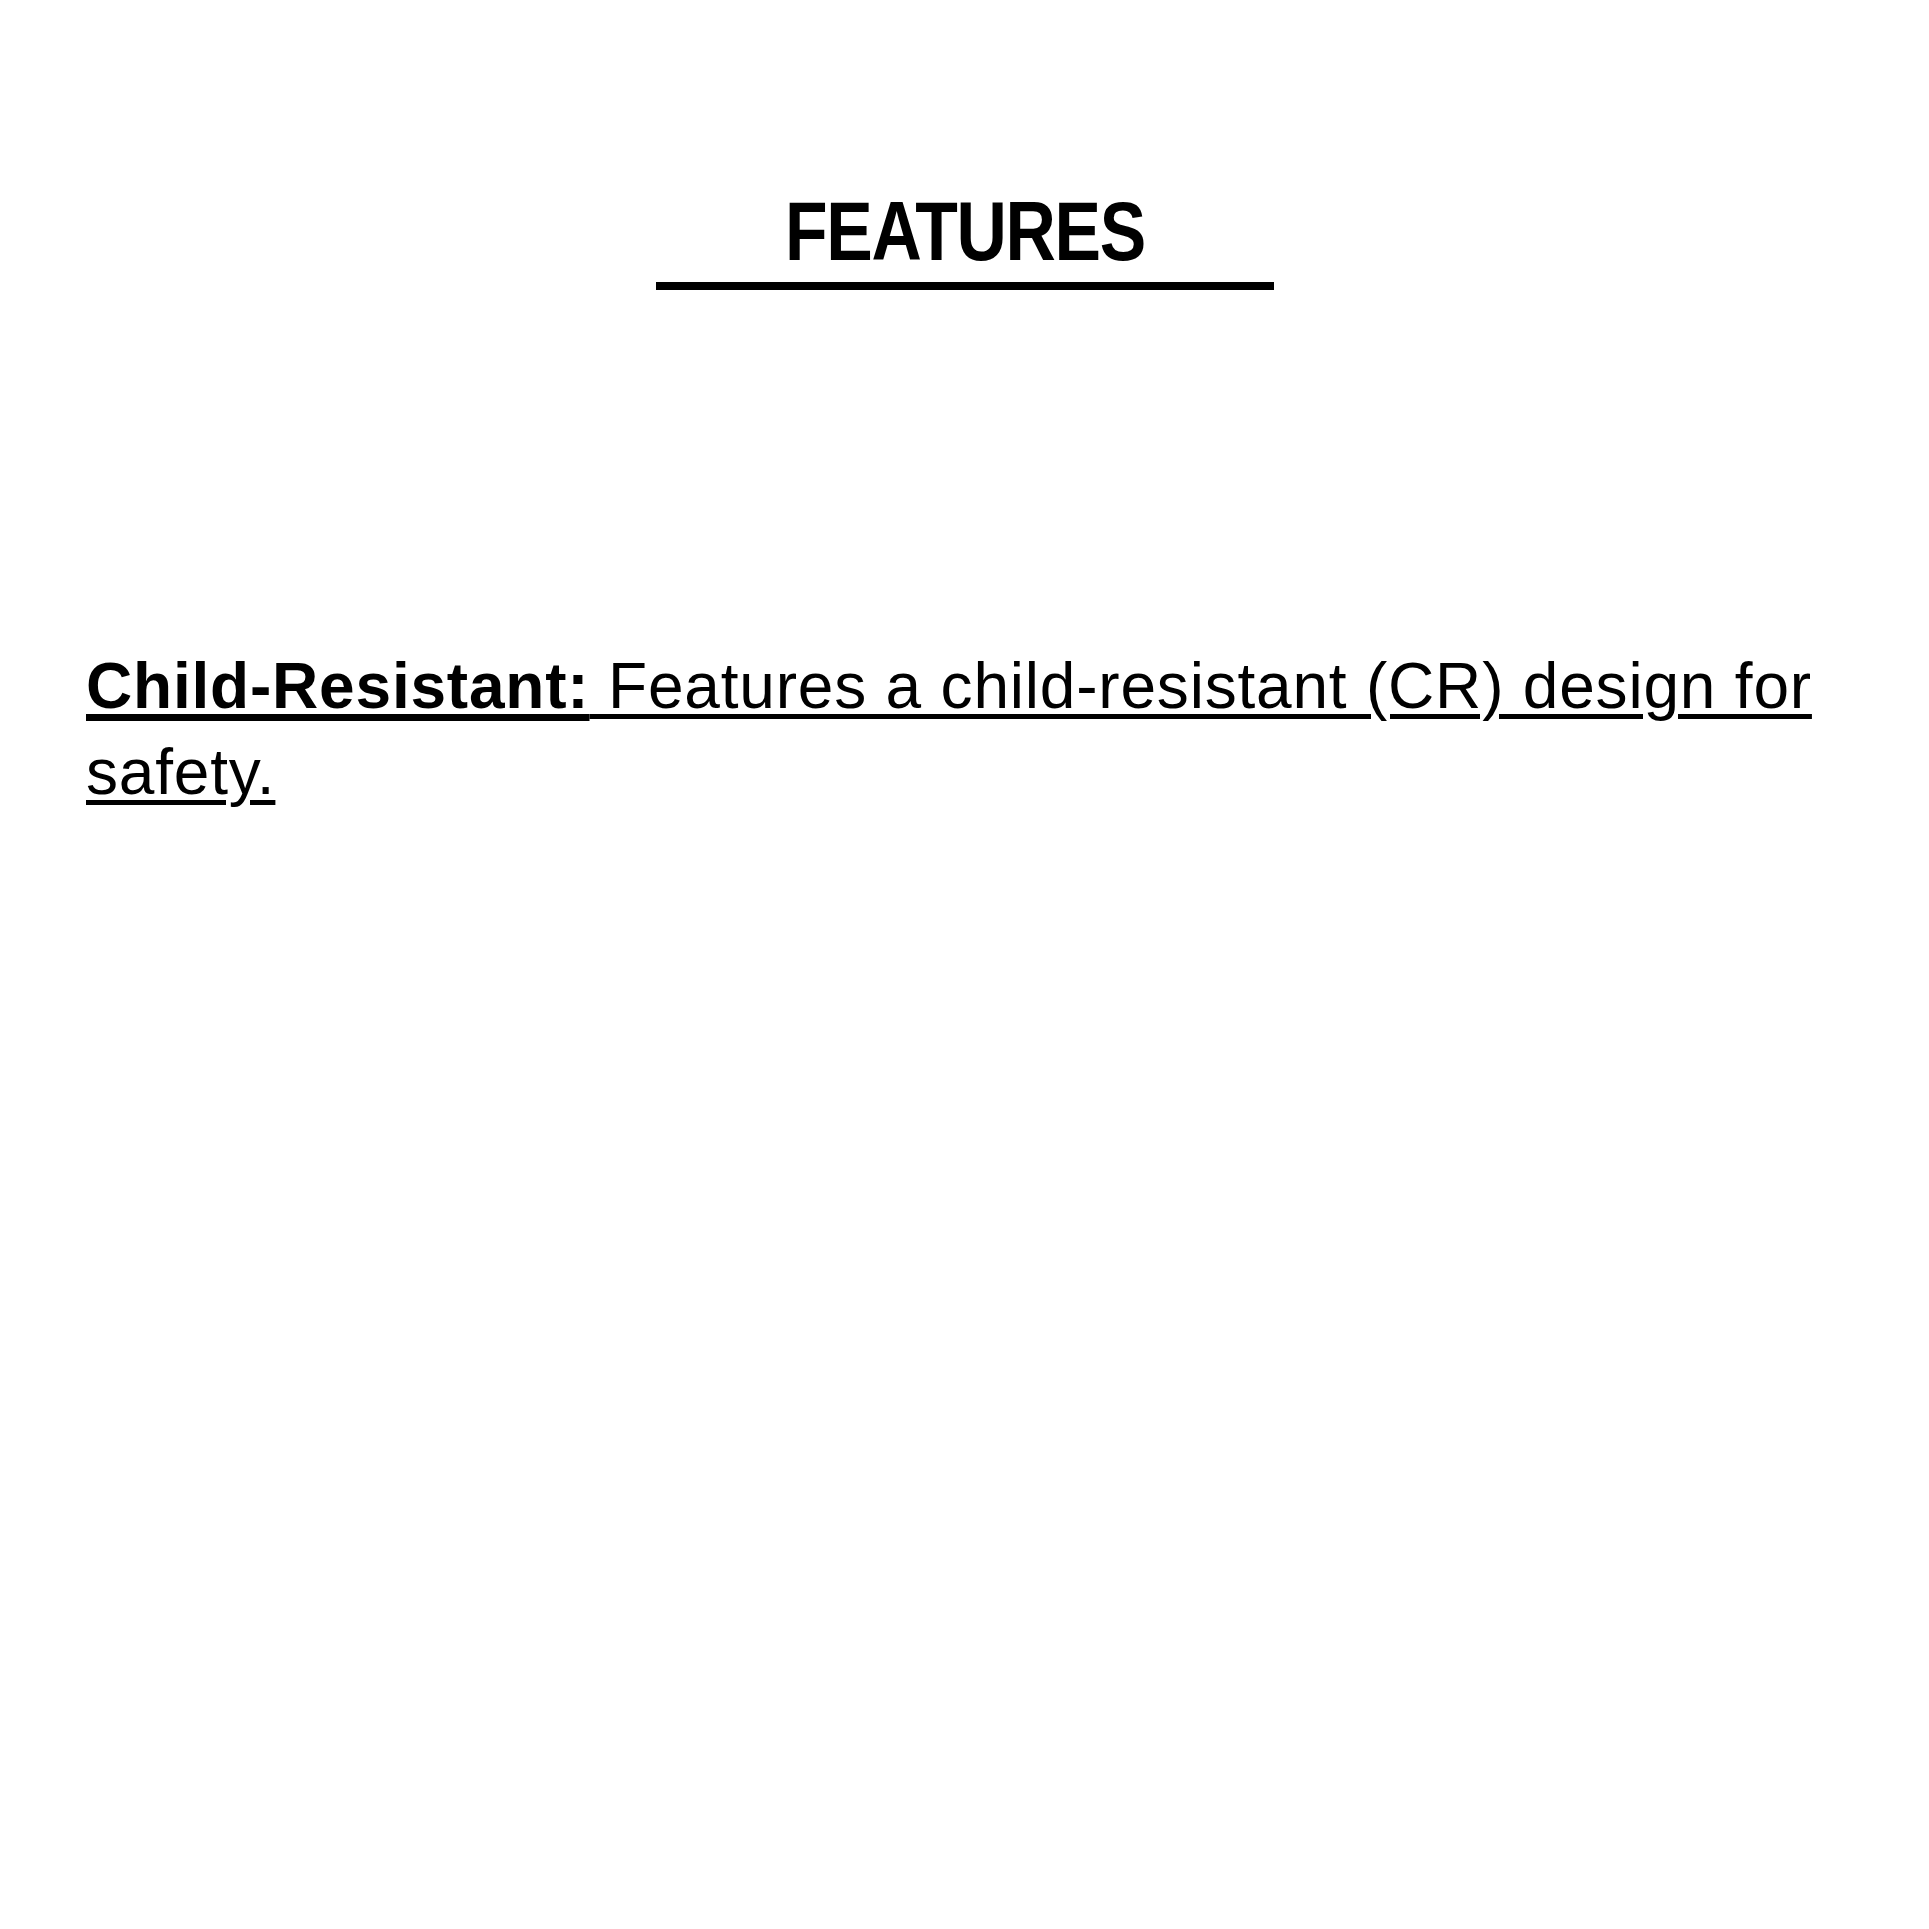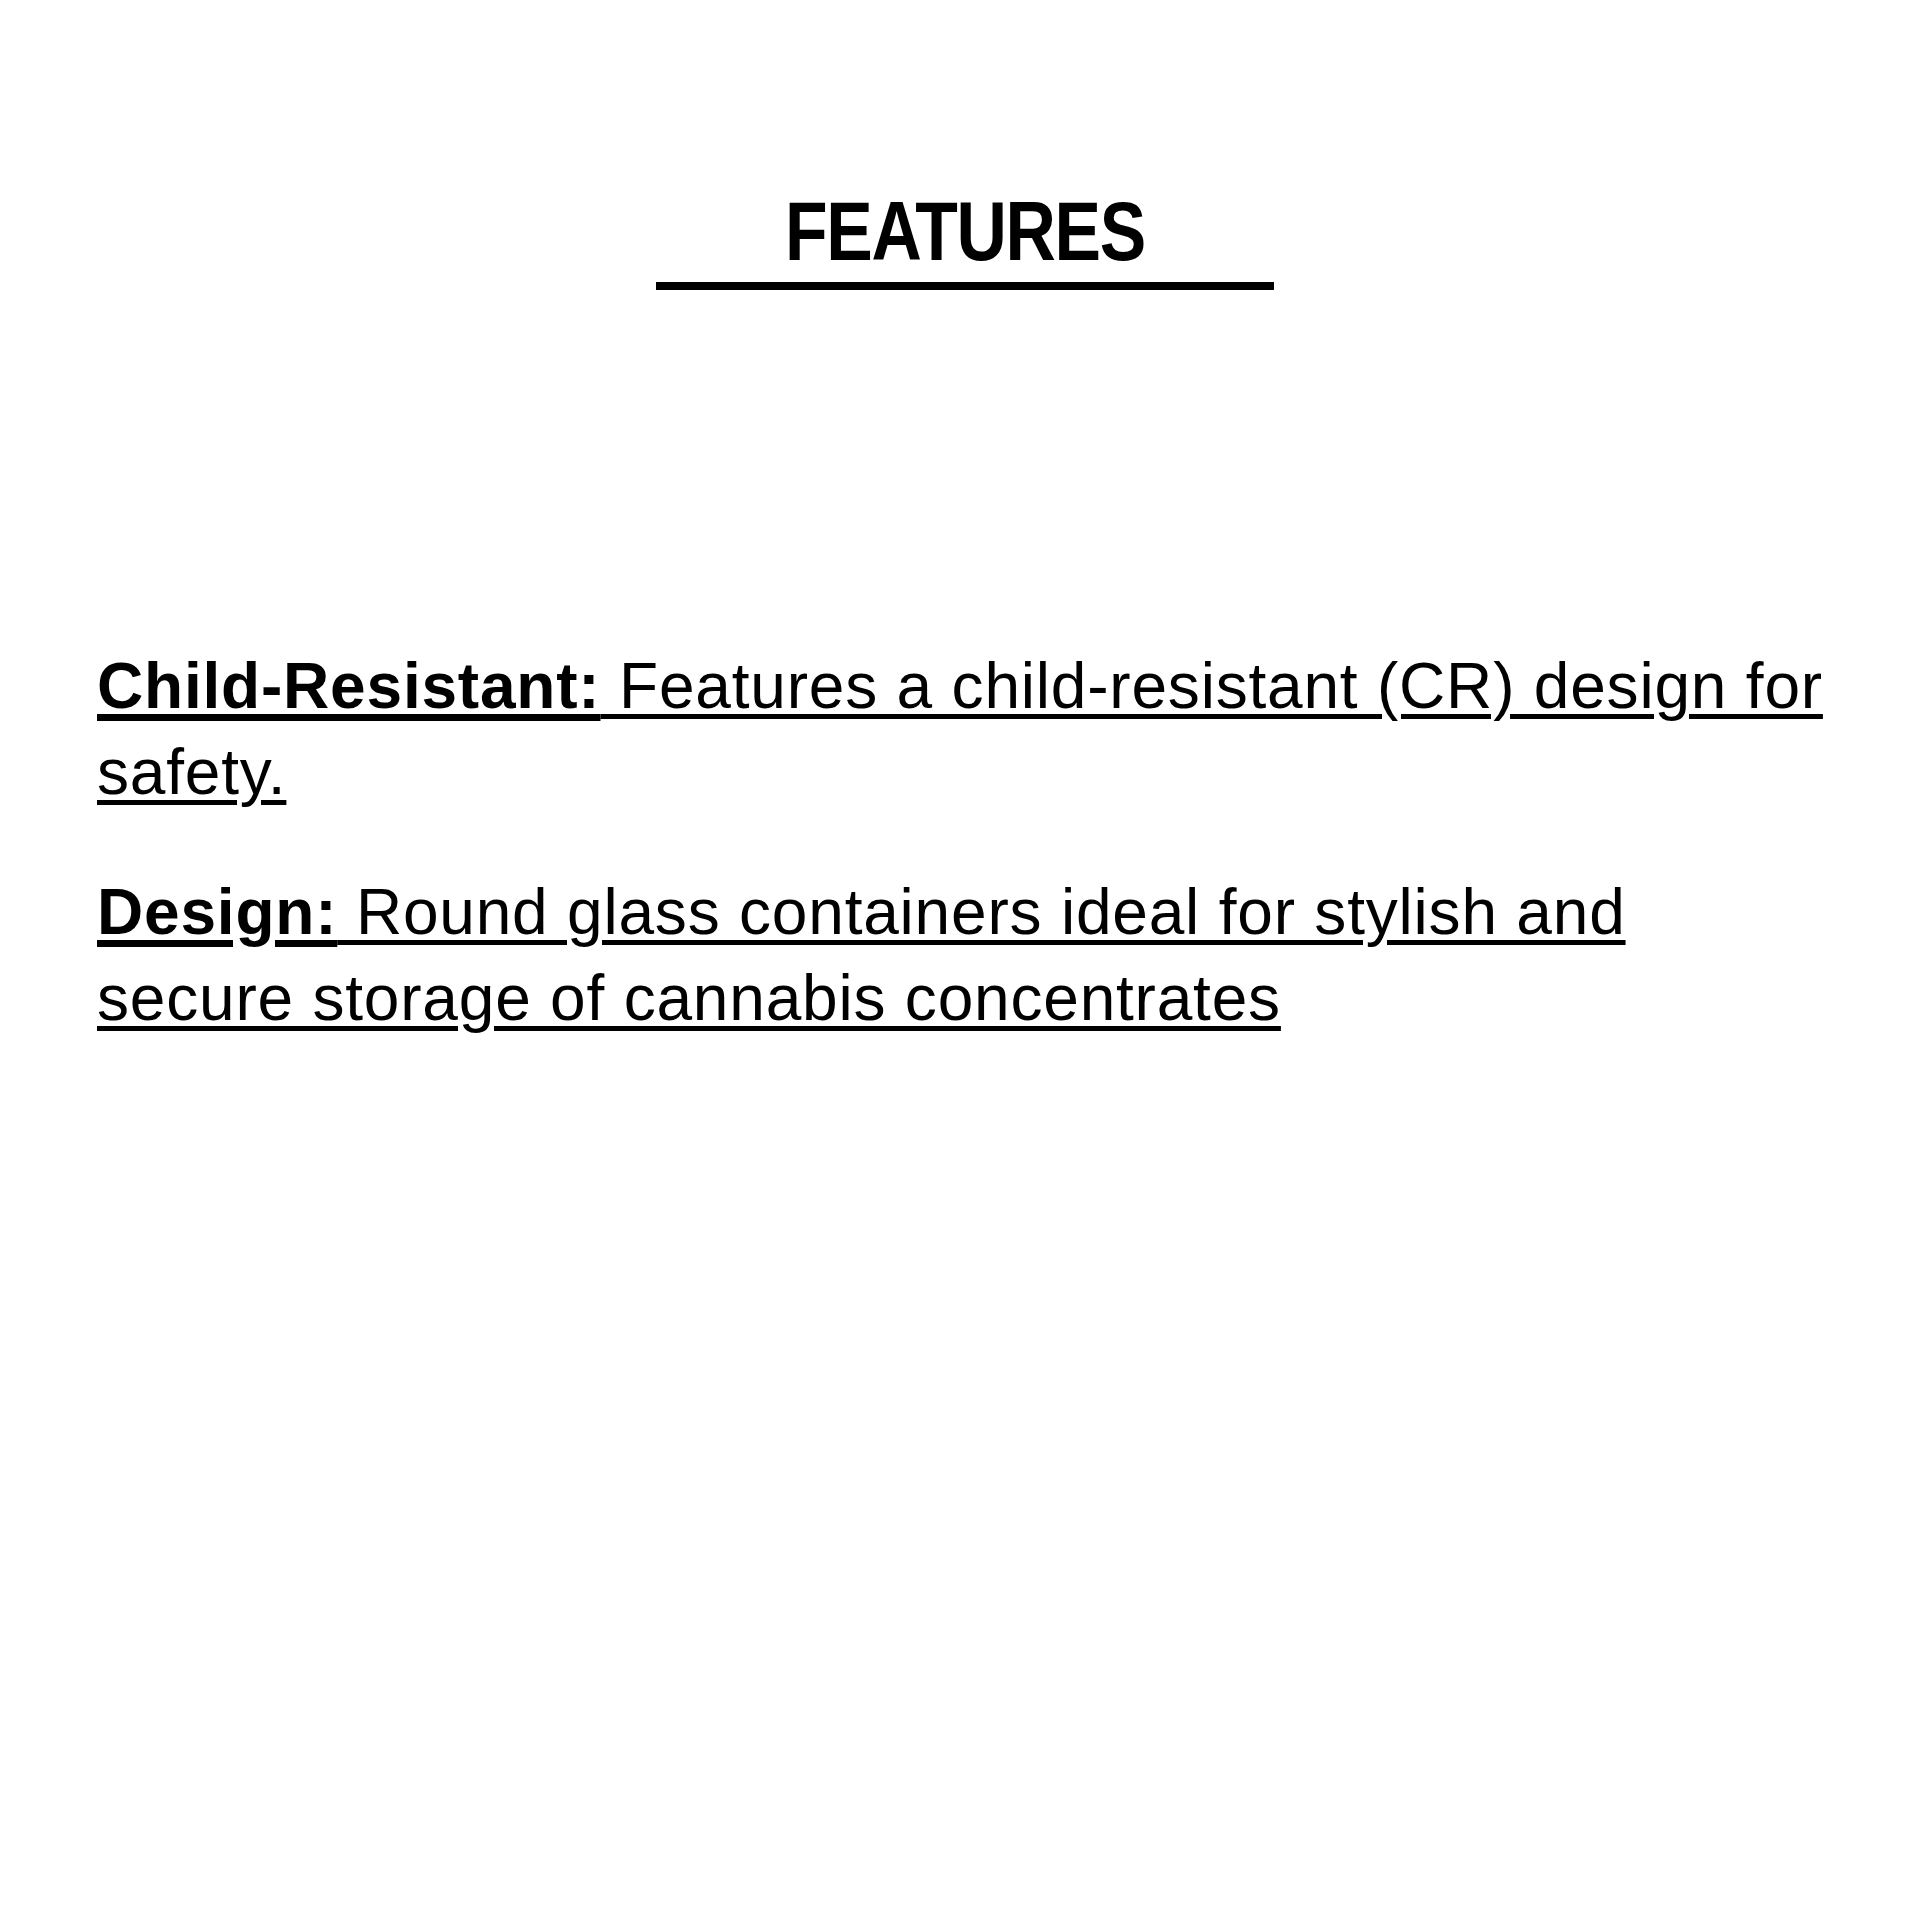--- a/index.html
+++ b/index.html
@@ -39,21 +39,21 @@
     left: 656px;
     width: 618px;
     height: 8px;
     background: #000000;
   }
 
   
   .features {
     position: absolute;
     top: 643px;
-    left: 97px;
+    left: 86px;
     width: 1771px;
   }
   .feature {
     margin: 0 0 54px 0;
     font-size: 64px;
     line-height: 86px;
     letter-spacing: 0.8px;
     white-space: pre; 
   }
   .feature .label {
@@ -77,18 +77,16 @@
   <h1 class="title">FEATURES</h1>
 
   <div class="title-rule"></div>
 
   <div class="features">
 
     <p class="feature"><span class="label">Child-Resistant:</span><span class="text"> Features a child-resistant (CR) design for
 safety.</span></p>
 
 
-    <p class="feature"><span class="label">Design:</span><span class="text"> Round glass containers ideal for stylish and
-secure storage of cannabis concentrates</span></p>
 
   </div>
 </div>
 
 
 </body></html>

